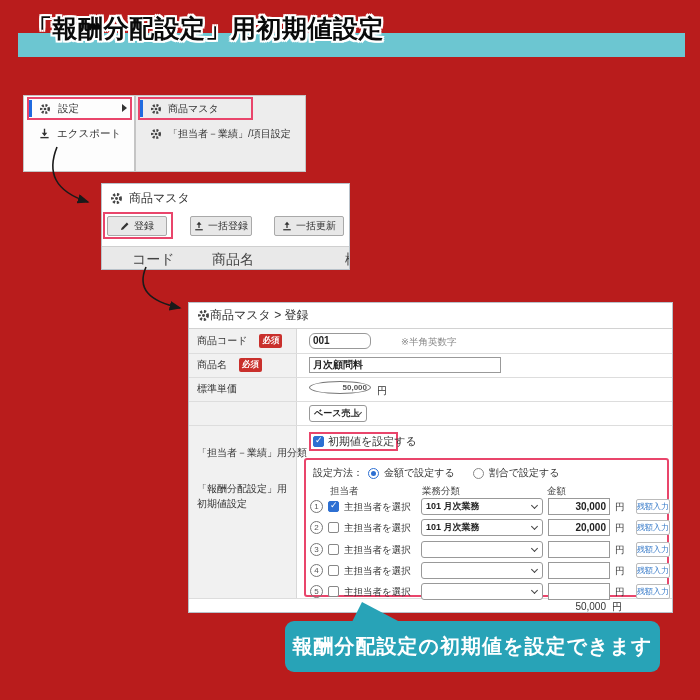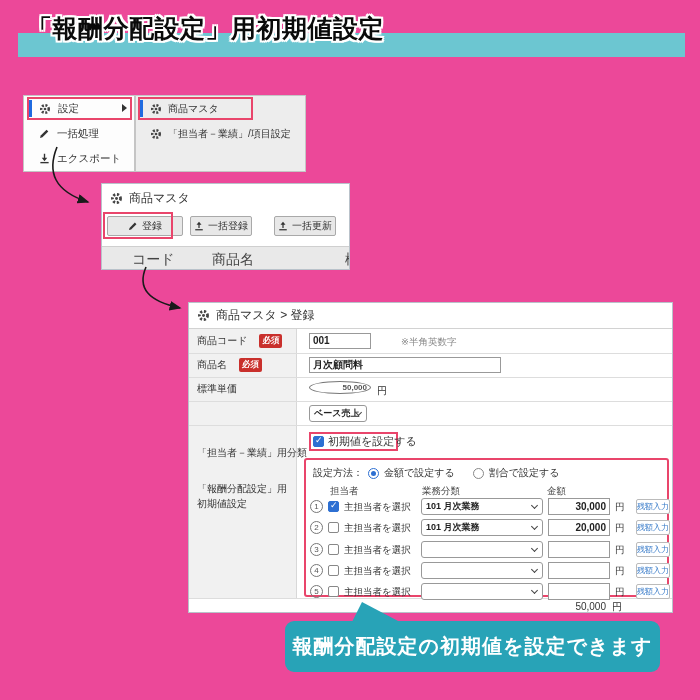--- a/index.html
+++ b/index.html
@@ -1,18 +1,18 @@
 <!DOCTYPE html>
 <html><head>
 <meta charset="utf-8">
 <style>
   * { margin:0; padding:0; box-sizing:border-box; }
   html,body { background:#fff; }
   #canvas {
-    position:relative; width:700px; height:700px; background:#ec4899;
+    position:relative; width:700px; height:700px; background:#b91c1c;
     font-family:"Liberation Sans","DejaVu Sans",sans-serif; color:#333; overflow:hidden;
   }
   
   .title-band { position:absolute; left:18px; top:33px; width:667px; height:24px; background:#6cc6d1; }
   .page-title {
     position:absolute; left:27px; top:12px; font-size:25px; font-weight:bold; color:#0a0a0a;
     letter-spacing:.5px; white-space:nowrap;
     text-shadow:-2px -2px 0 #fff,2px -2px 0 #fff,-2px 2px 0 #fff,2px 2px 0 #fff,0 -2px 0 #fff,0 2px 0 #fff,-2px 0 0 #fff,2px 0 0 #fff;
   }
   
@@ -26,21 +26,21 @@
   .tri-right { width:0; height:0; border-left:5px solid #333; border-top:4px solid transparent; border-bottom:4px solid transparent; position:absolute; right:7px; top:8px; }
   
   #panel-master { position:absolute; left:101px; top:183px; width:249px; height:87px; background:#fff; border:1px solid #b9c2ca; overflow:hidden; }
   .pm-header { display:flex; align-items:center; gap:6px; padding:6px 0 0 8px; font-size:12px; color:#333; }
   .pm-btn { position:absolute; top:32px; height:20px; display:flex; align-items:center; justify-content:center; gap:4px;
             background:#e8e8e8; border:1px solid #a9a9a9; border-radius:2px; font-size:10px; color:#333; }
   .pm-thead { position:absolute; left:0; right:0; top:62px; height:25px; background:#e9e9e9; border-top:1px solid #cfcfcf; font-size:14px; color:#444; }
   .pm-th { position:absolute; top:0; line-height:24px; white-space:nowrap; }
   
   #form { position:absolute; left:188px; top:302px; width:485px; height:311px; background:#fff; border:1px solid #b9c2ca; }
-  .f-title { height:26px; border-bottom:1px solid #d2d2d2; display:flex; align-items:center; gap:6px; padding-left:8px; font-size:12px; color:#333; }
+  .f-title { height:26px; border-bottom:1px solid #d2d2d2; display:flex; align-items:center; padding-left:8px; font-size:12px; color:#333; }
   .labelcol { position:absolute; left:0; top:26px; width:108px; height:269px; background:#f1f1f1; border-right:1px solid #d8d8d8; }
   .hr { position:absolute; left:0; right:0; height:1px; background:#ddd; }
   .flabel { position:absolute; left:8px; height:24px; display:flex; align-items:center; gap:12px; font-size:10px; color:#333; white-space:nowrap; z-index:2; }
   .badge { background:#c9302c; color:#fff; font-size:8.5px; padding:1px 3px; border-radius:2px; font-weight:bold; }
   .tinput { position:absolute; background:#fff; border:1px solid #999; height:16px; font-size:10px; font-weight:bold; color:#222; line-height:14px; padding:0 3px; overflow:hidden; white-space:nowrap; }
   .tinput.num { text-align:right; }
   .unit { position:absolute; font-size:10px; color:#333; }
   .note { position:absolute; font-size:9.5px; color:#888; }
   .dselect { position:absolute; background:#fff; border:1px solid #999; border-radius:3px; height:17px; font-size:9px; font-weight:bold; color:#222; line-height:15px; padding:0 14px 0 4px; overflow:hidden; white-space:nowrap; }
   .chev { position:absolute; right:5px; top:4px; width:5px; height:5px; border-left:1.3px solid #444; border-bottom:1.3px solid #444; transform:rotate(-45deg); }
@@ -94,28 +94,20 @@
             <circle cx="8" cy="8" r="5" fill="none" stroke="#444" stroke-width="3.4" stroke-dasharray="2.6 2.1"></circle>
             <circle cx="8" cy="8" r="1.8" fill="#444"></circle>
           </svg>
         </span>
       <span>設定</span>
       <span class="tri-right"></span>
     </div>
     <div class="mrow">
       <span class="ic">
           <svg width="11" height="11" viewBox="0 0 16 16">
-            <path d="M1.5 14.5l1-3.5 8.5-8.5 2.5 2.5-8.5 8.5z" fill="#333"></path>
-          </svg>
-        </span>
-      <span>一括処理</span>
-    </div>
-    <div class="mrow">
-      <span class="ic">
-          <svg width="11" height="11" viewBox="0 0 16 16">
             <path d="M7 1h2v6h3l-4 5-4-5h3z" fill="#333"></path>
             <rect x="2" y="13" width="12" height="2" fill="#333"></rect>
           </svg>
         </span>
       <span>エクスポート</span>
     </div>
     <div class="hl" style="left:3px;top:1px;width:105px;height:23px;"></div>
   </div>
 
   <div class="menu" id="menu-sub">
@@ -144,38 +136,38 @@
   <div id="panel-master">
     <div class="pm-header">
       <span class="ic">
           <svg width="13" height="13" viewBox="0 0 16 16">
             <circle cx="8" cy="8" r="5" fill="none" stroke="#444" stroke-width="3.4" stroke-dasharray="2.6 2.1"></circle>
             <circle cx="8" cy="8" r="1.8" fill="#444"></circle>
           </svg>
         </span>
       <span>商品マスタ</span>
     </div>
-    <div class="pm-btn" style="left:5px;width:76px;">
+    <div class="pm-btn" style="left:5px;width:60px;">
       <span class="ic">
           <svg width="10" height="10" viewBox="0 0 16 16">
             <path d="M1.5 14.5l1-3.5 8.5-8.5 2.5 2.5-8.5 8.5z" fill="#333"></path>
           </svg>
         </span>
       <span>登録</span>
     </div>
     <div class="pm-btn" style="left:88px;width:62px;">
       <span class="ic">
           <svg width="10" height="10" viewBox="0 0 16 16">
             <path d="M8 1l4 5H9v5H7V6H4z" fill="#333"></path>
             <rect x="2" y="13" width="12" height="2" fill="#333"></rect>
           </svg>
         </span>
       <span>一括登録</span>
     </div>
-    <div class="pm-btn" style="left:172px;width:62px;align-items:center;">
+    <div class="pm-btn" style="left:172px;width:70px;align-items:center;">
       <span class="ic">
           <svg width="10" height="10" viewBox="0 0 16 16">
             <path d="M8 1l4 5H9v5H7V6H4z" fill="#333"></path>
             <rect x="2" y="13" width="12" height="2" fill="#333"></rect>
           </svg>
         </span>
       <span>一括更新</span>
     </div>
     <div class="hl" style="left:1px;top:28px;width:70px;height:27px;"></div>
     <div class="pm-thead">
@@ -199,21 +191,21 @@
     <div class="hr" style="top:50px;"></div>
     <div class="hr" style="top:74px;"></div>
     <div class="hr" style="top:98px;"></div>
     <div class="hr" style="top:122px;"></div>
     <div class="hr" style="top:295px;"></div>
 
     <div class="flabel" style="top:26px;">
       <span>商品コード</span>
         <span class="badge">必須</span>
     </div>
-    <div class="tinput" style="left:120px;top:30px;width:62px;">001</div>
+    <div class="tinput" style="left:120px;top:30px;width:62px;border-radius:6px;">001</div>
     <div class="note" style="left:212px;top:33px;">※半角英数字</div>
 
     <div class="flabel" style="top:50px;">
       <span>商品名</span>
         <span class="badge">必須</span>
     </div>
     <div class="tinput" style="left:120px;top:54px;width:192px;">月次顧問料</div>
 
     <div class="flabel" style="top:74px;">
         <span>標準単価</span>

